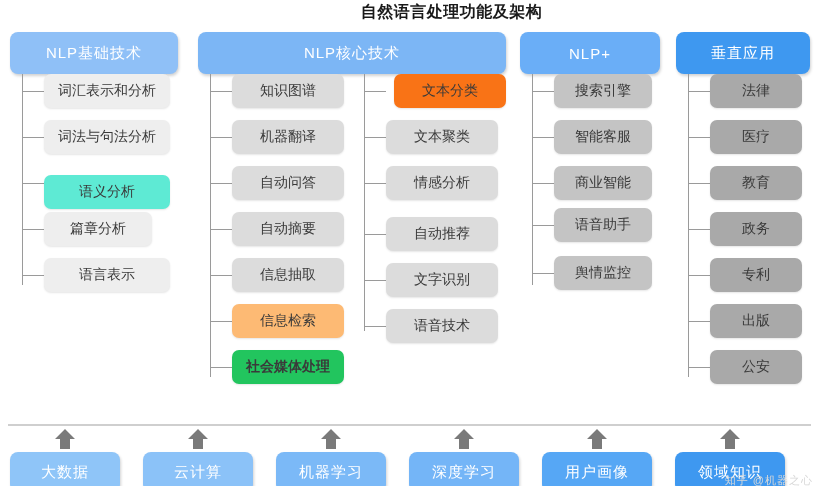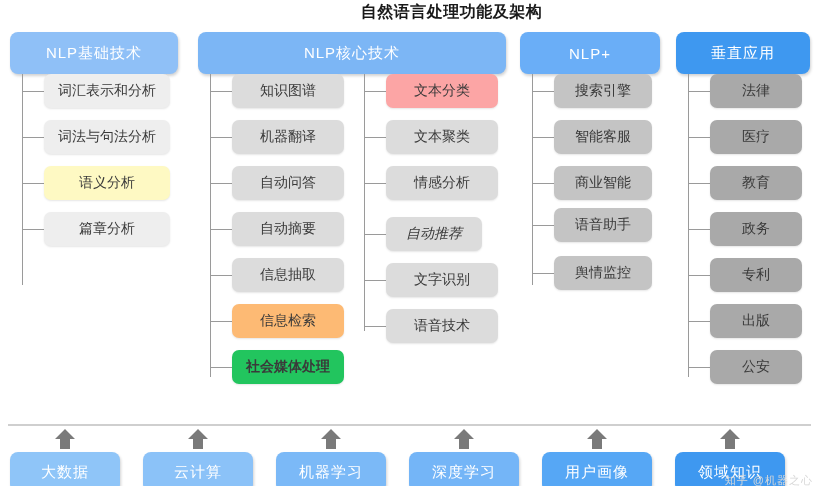--- a/index.html
+++ b/index.html
@@ -176,28 +176,34 @@
             </div>
           </div>
           <div class="item-wrap" style="height: 34px; margin-bottom: 12px;">
             <div class="connector" style="left: 12px; width: 22px; background: rgb(154, 154, 154);"></div>
             <div class="item" style="position: absolute; left: 34px; top: 0px; width: 126px; background: rgb(238, 238, 238);">
               <span>词法与句法分析</span>
             </div>
           </div>
           <div class="item-wrap" style="height: 34px; margin-bottom: 12px;">
             <div class="connector" style="left: 12px; width: 22px; background: rgb(154, 154, 154);"></div>
-            <div class="item" style="position: absolute; left: 34px; top: 0px; width: 126px; background: #fef9c3;">
+            <div class="item" style="position: absolute; left: 34px; top: 9px; width: 126px; background: #5eead4;">
               <span>语义分析</span>
             </div>
           </div>
           <div class="item-wrap" style="height: 34px; margin-bottom: 12px;">
             <div class="connector" style="left: 12px; width: 22px; background: rgb(154, 154, 154);"></div>
+            <div class="item" style="position: absolute; left: 34px; top: 0px; width: 108px; background: rgb(238, 238, 238);">
+              <span>篇章分析</span>
+            </div>
+          </div>
+          <div class="item-wrap" style="height: 34px; margin-bottom: 12px;">
+            <div class="connector" style="left: 12px; width: 22px; background: rgb(154, 154, 154);"></div>
             <div class="item" style="position: absolute; left: 34px; top: 0px; width: 126px; background: rgb(238, 238, 238);">
-              <span>篇章分析</span>
+              <span>语言表示</span>
             </div>
           </div>
         </div>
       </div>
     </div>
     <div class="column" style="left: 198px; width: 308px;">
       <div class="col-header" style="background: rgb(124, 182, 245); width: 308px;">
         <span>NLP核心技术</span>
       </div>
       <div class="sub-cols">
@@ -243,39 +249,39 @@
             <div class="connector" style="left: 12px; width: 22px; background: rgb(154, 154, 154);"></div>
             <div class="item" style="position: absolute; left: 34px; top: 0px; width: 112px; background: #22c55e; font-weight: bold;">
               <span>社会媒体处理</span>
             </div>
           </div>
         </div>
         <div class="sub-col" style="width: 154px;">
           <div class="stem" style="left: 12px; top: 0px; height: 257px; background: rgb(154, 154, 154);"></div>
           <div class="item-wrap" style="height: 34px; margin-bottom: 12px;">
             <div class="connector" style="left: 12px; width: 22px; background: rgb(154, 154, 154);"></div>
-            <div class="item" style="position: absolute; left: 34px; top: 0px; width: 112px; background: #fca5a5;">
+            <div class="item" style="position: absolute; left: 42px; top: 0px; width: 112px; background: #f97316;">
               <span>文本分类</span>
             </div>
           </div>
           <div class="item-wrap" style="height: 34px; margin-bottom: 12px;">
             <div class="connector" style="left: 12px; width: 22px; background: rgb(154, 154, 154);"></div>
             <div class="item" style="position: absolute; left: 34px; top: 0px; width: 112px; background: rgb(220, 220, 220);">
               <span>文本聚类</span>
             </div>
           </div>
           <div class="item-wrap" style="height: 40px; margin-bottom: 11px;">
             <div class="connector" style="left: 12px; width: 22px; background: rgb(154, 154, 154);"></div>
             <div class="item" style="position: absolute; left: 34px; top: 0px; width: 112px; background: rgb(220, 220, 220);">
               <span>情感分析</span>
             </div>
           </div>
           <div class="item-wrap" style="height: 34px; margin-bottom: 12px;">
             <div class="connector" style="left: 12px; width: 22px; background: rgb(154, 154, 154);"></div>
-            <div class="item" style="position: absolute; left: 34px; top: 0px; width: 96px; background: rgb(220, 220, 220); font-style: italic;">
+            <div class="item" style="position: absolute; left: 34px; top: 0px; width: 112px; background: rgb(220, 220, 220);">
               <span>自动推荐</span>
             </div>
           </div>
           <div class="item-wrap" style="height: 34px; margin-bottom: 12px;">
             <div class="connector" style="left: 12px; width: 22px; background: rgb(154, 154, 154);"></div>
             <div class="item" style="position: absolute; left: 34px; top: 0px; width: 112px; background: rgb(220, 220, 220);">
               <span>文字识别</span>
             </div>
           </div>
           <div class="item-wrap" style="height: 34px; margin-bottom: 12px;">

